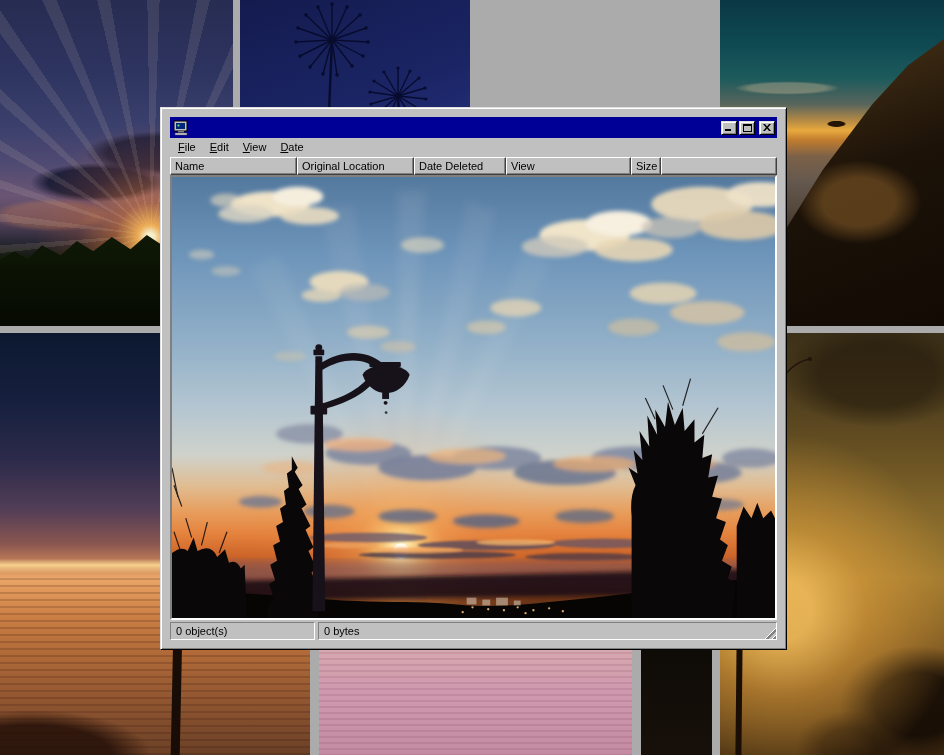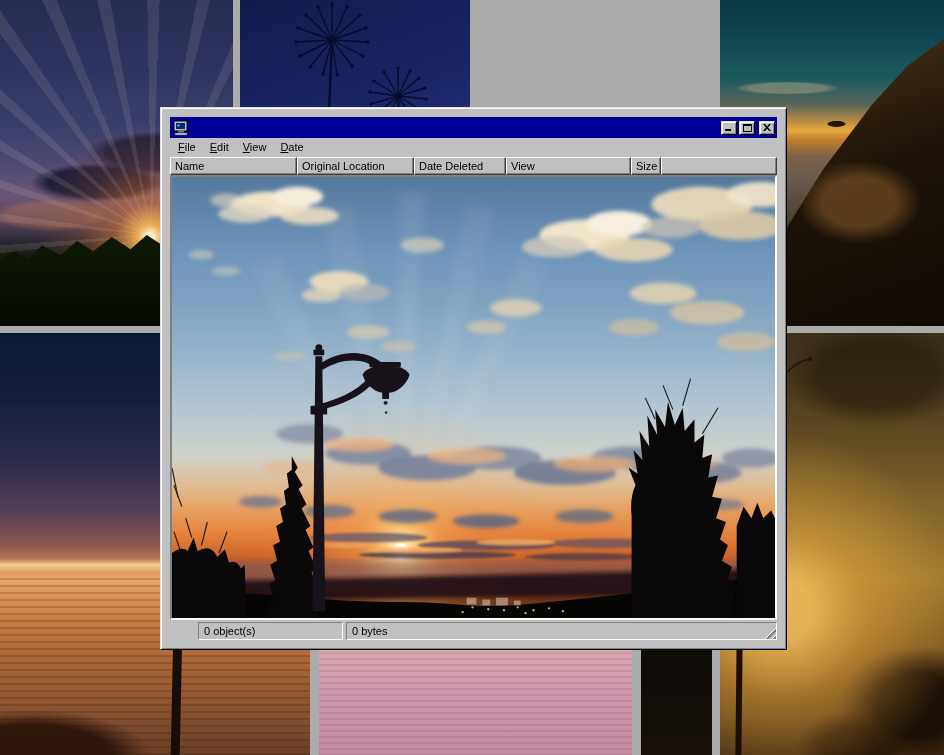--- a/index.html
+++ b/index.html
@@ -88,21 +88,21 @@
   .hcell{box-sizing:border-box;background:#c0c0c0;border:1px solid;border-color:#fff #404040 #404040 #fff;
     box-shadow:inset -1px -1px 0 #808080;font-size:11px;color:#000;padding:2px 4px 0 4px;
     white-space:nowrap;overflow:hidden;}
   .hcell.size{text-align:right;padding-right:8px;}
   .hcell.filler{flex:1;}
   .client{flex:1;border:2px solid;border-color:#808080 #fff #fff #808080;position:relative;overflow:hidden;background:#000;}
   .scene{position:absolute;inset:0;width:100%;height:100%;display:block;}
   .statusbar{height:18px;flex:0 0 18px;margin-top:2px;display:flex;}
   .spanel{box-sizing:border-box;border:1px solid;border-color:#808080 #fff #fff #808080;
     font-size:11px;color:#000;padding:2px 0 0 5px;white-space:nowrap;overflow:hidden;}
-  .spanel.objects{width:145px;flex:0 0 145px;margin-right:3px;margin-left:28px;}
+  .spanel.objects{width:145px;flex:0 0 145px;margin-right:3px;}
   .spanel.bytes{flex:1;position:relative;}
   .grip{position:absolute;right:0;bottom:0;width:13px;height:13px;
     background:repeating-linear-gradient(135deg,#fff 0 1px,#808080 1px 3px,transparent 3px 5px);
     clip-path:polygon(100% 0,100% 100%,0 100%);}
 </style>
 </head>
 <body>
 
 <div class="screen">
 

